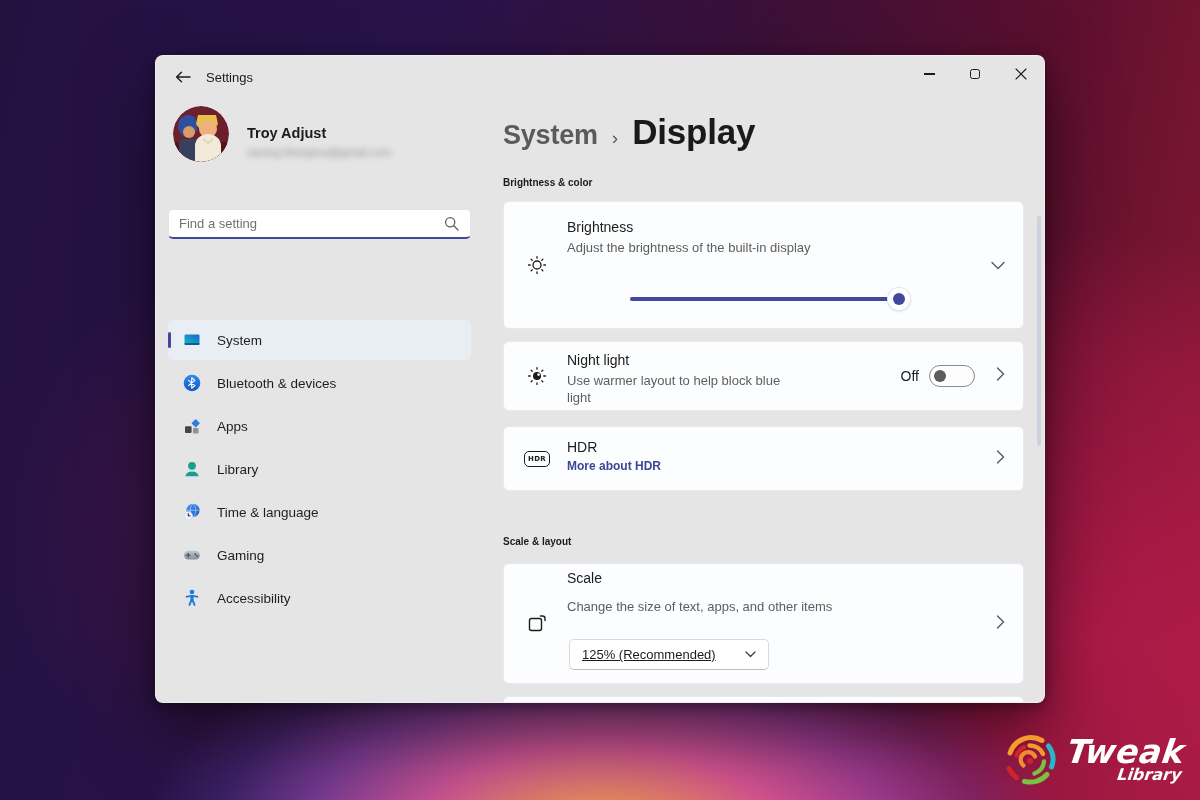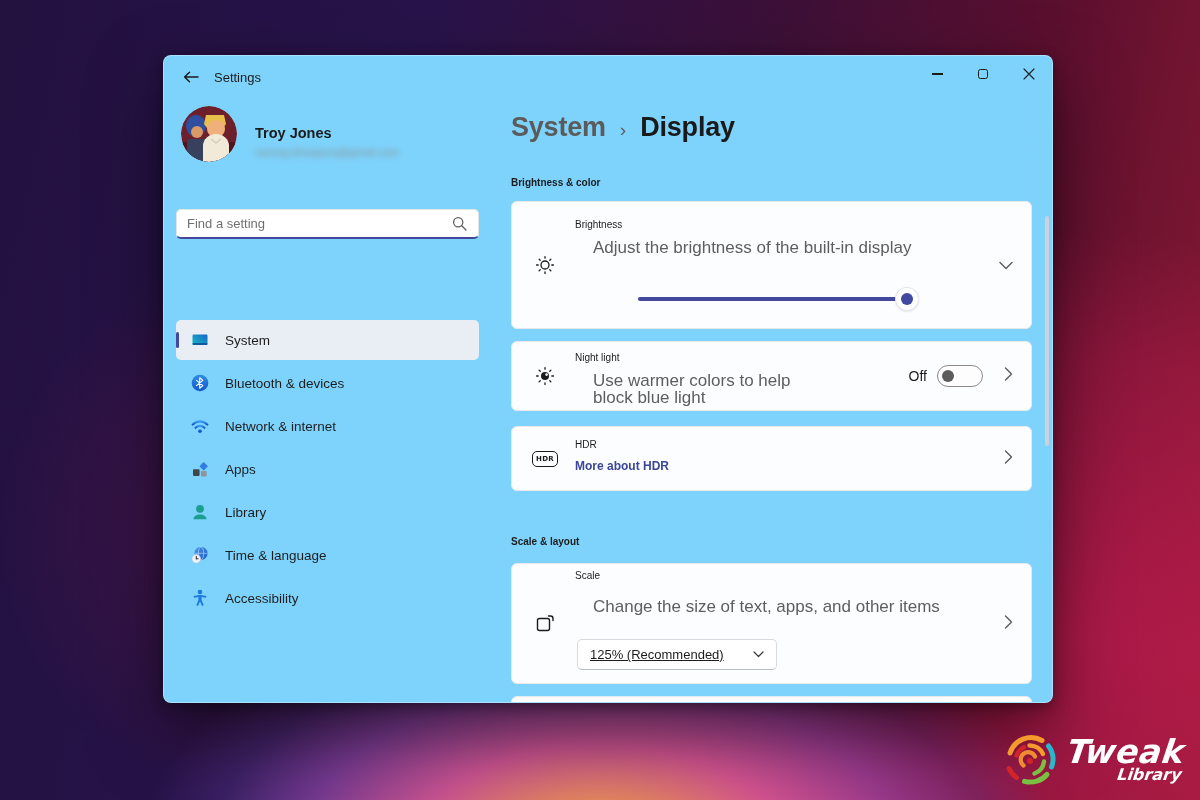--- a/index.html
+++ b/index.html
@@ -7,24 +7,23 @@
   body {
     font-family: "Liberation Sans", "DejaVu Sans", sans-serif;
     background:
       radial-gradient(620px 340px at 50% 106%, rgba(255,221,170,.95) 0%, rgba(250,152,96,.88) 13%, rgba(240,100,166,.78) 30%, rgba(172,88,202,.55) 48%, rgba(98,62,162,.32) 62%, rgba(98,62,162,0) 74%),
       radial-gradient(760px 640px at 90% 80%, rgba(233,30,99,.48) 0%, rgba(233,30,99,.22) 44%, rgba(233,30,99,0) 64%),
       radial-gradient(520px 430px at 30% 66%, rgba(130,25,66,.45) 0%, rgba(130,25,66,0) 70%),
       linear-gradient(102deg, #231140 0%, #28134a 32%, #3c1038 57%, #5c0f2e 78%, #8c1a33 100%);
   }
   .window {
     position:absolute; left:155px; top:55px; width:890px; height:648px;
-    background:#7dd3fc; border-radius:8px; overflow:hidden;
+    background:#e5e5e5; border-radius:8px; overflow:hidden;
     box-shadow:0 30px 70px rgba(0,0,0,.5), 0 4px 14px rgba(0,0,0,.35);
     border:1px solid rgba(255,255,255,.35);
-    margin-left:8px;
   }
   
   .titlebar { position:absolute; top:0; left:0; right:0; height:42px; }
   .back-btn { position:absolute; left:12px; top:7px; width:30px; height:28px; display:flex; align-items:center; justify-content:center; border-radius:4px; cursor:pointer; }
   .win-title { position:absolute; left:50px; top:14px; font-size:13px; color:#1c1c1c; }
   .win-controls { position:absolute; right:0; top:0; display:flex; }
   .win-btn { width:46px; height:36px; display:flex; align-items:center; justify-content:center; cursor:pointer; }
   .min-glyph { width:11px; height:1.4px; background:#1b1b1b; }
   .max-glyph { width:10px; height:10px; border:1.2px solid #1b1b1b; border-radius:2.5px; }
   
@@ -39,26 +38,26 @@
   .nav-item { position:relative; height:40px; margin-bottom:3px; display:flex; align-items:center; padding-left:14px; gap:15px; border-radius:5px; cursor:pointer; }
   .nav-item.selected { background:#e9edf4; }
   .nav-item.selected::before { content:""; position:absolute; left:0; top:12px; width:3px; height:16px; border-radius:2px; background:#41489e; }
   .nav-label { font-size:13.5px; color:#1e1e1e; }
   .nav-icon { width:20px; height:20px; flex:0 0 20px; }
   
   .content { position:absolute; left:347px; top:0; width:521px; }
   .breadcrumb { position:absolute; top:56px; left:0; display:flex; align-items:baseline; gap:14px; }
   .bc-parent { font-size:27px; font-weight:600; color:#5b5b5b; letter-spacing:-.2px; }
   .bc-sep { font-size:19px; color:#5b5b5b; }
-  .bc-current { font-size:27px; font-weight:600; color:#1a1a1a; letter-spacing:-.2px;text-align:center; }
+  .bc-current { font-size:35px; font-weight:600; color:#1a1a1a; letter-spacing:-.2px;text-align:center; }
   .section-h { position:absolute; left:0; font-size:10px; font-weight:700; color:#1c1c1c; }
   .card { position:absolute; left:0; width:521px; background:#fcfdfe; border:1px solid #e7e9ec; border-radius:6px; }
   .card-icon { position:absolute; left:21px; top:50%; transform:translateY(-50%); width:24px; height:24px; display:flex; align-items:center; justify-content:center; }
-  .card-title { position:absolute; left:63px; font-size:10px; color:#1c1c1c; }
-  .card-sub { position:absolute; left:81px; font-size:17px; color:#5e5e5e; line-height:17px; }
+  .card-title { position:absolute; left:63px; font-size:14px; color:#1c1c1c; }
+  .card-sub { position:absolute; left:63px; font-size:13px; color:#5e5e5e; line-height:17px; }
   .chev-right { position:absolute; right:18px; top:50%; transform:translateY(-50%); cursor:pointer; }
   .chev-down { position:absolute; right:18px; top:50%; transform:translateY(-50%); cursor:pointer; }
   
   .slider { position:absolute; left:126px; top:86px; width:280px; height:22px; cursor:pointer; }
   .slider-track { position:absolute; left:0; right:0; top:9px; height:4px; border-radius:2px; background:#d8dadf; }
   .slider-fill { position:absolute; left:0; top:9px; height:4px; border-radius:2px; background:#41489e; }
   .slider-handle { position:absolute; top:0; width:22px; height:22px; border-radius:50%; background:#fff; box-shadow:0 0 0 1px #e3e5e9, 0 1px 3px rgba(0,0,0,.18); }
   .slider-handle::after { content:""; position:absolute; left:5px; top:5px; width:12px; height:12px; border-radius:50%; background:#41489e; }
   
   .toggle-label { position:absolute; right:104px; top:50%; transform:translateY(-50%); font-size:14px; color:#1c1c1c; }
@@ -119,21 +118,21 @@
           <ellipse cx="15" cy="20" rx="10" ry="11" fill="#2f4f9e"></ellipse>
           <circle cx="16" cy="26" r="6" fill="#d99a66"></circle>
           <rect x="6" y="33" width="20" height="23" rx="3" fill="#37405c"></rect>
           <path d="M25 9 h18 l2 9 -3 4 h-16 l-3 -4 Z" fill="#e6c04b"></path>
           <circle cx="35" cy="23" r="9" fill="#efb07c"></circle>
           <path d="M22 56 v-16 a13 12 0 0 1 26 0 v16 Z" fill="#f2ead8"></path>
           <path d="M30 33 l5 4 5 -4" fill="none" stroke="#d8cdb6" stroke-width="1.5"></path>
         </g>
       </svg>
     </div>
-    <div class="profile-name">Troy Jones</div>
+    <div class="profile-name">Troy Adjust</div>
     <div class="profile-email">sarang.bhargava@gmail.com</div>
 
     <div class="searchbox">
       <input type="text" placeholder="Find a setting" style="">
       <svg width="17" height="17" viewBox="0 0 17 17">
         <circle cx="7.2" cy="7.2" r="4.6" fill="none" stroke="#5f5f5f" stroke-width="1.3"></circle>
         <path d="M10.8 10.8 L15 15" stroke="#5f5f5f" stroke-width="1.3" stroke-linecap="round"></path>
       </svg>
     </div>
 
@@ -156,34 +155,20 @@
           <defs>
               <linearGradient id="gbt" x1="0" y1="0" x2="0" y2="1">
                 <stop offset="0" stop-color="#2e8de8"></stop>
                 <stop offset="1" stop-color="#1257c8"></stop>
               </linearGradient>
             </defs>
           <circle cx="10" cy="10" r="8.3" fill="url(#gbt)"></circle>
           <path d="M9.7 4.8 v10.4 M9.7 4.8 l3.2 2.6 -6.4 5.2 M9.7 15.2 l3.2 -2.6 -6.4 -5.2" fill="none" stroke="#fff" stroke-width="1.1" stroke-linecap="round" stroke-linejoin="round"></path>
         </svg>
         <span class="nav-label">Bluetooth &amp; devices</span>
-      </div>
-      <div class="nav-item">
-        <svg class="nav-icon" viewBox="0 0 20 20">
-          <defs>
-              <linearGradient id="gwf" x1="0" y1="0" x2="0" y2="1">
-                <stop offset="0" stop-color="#3c9cf0"></stop>
-                <stop offset="1" stop-color="#1257c8"></stop>
-              </linearGradient>
-            </defs>
-          <path d="M2.6 8.6 a10.2 10.2 0 0 1 14.8 0" fill="none" stroke="url(#gwf)" stroke-width="2.1" stroke-linecap="round"></path>
-          <path d="M5.5 11.8 a6 6 0 0 1 9 0" fill="none" stroke="url(#gwf)" stroke-width="2.1" stroke-linecap="round"></path>
-          <circle cx="10" cy="15.3" r="1.8" fill="#1257c8"></circle>
-        </svg>
-        <span class="nav-label">Network &amp; internet</span>
       </div>
       <div class="nav-item">
         <svg class="nav-icon" viewBox="0 0 20 20">
           <rect x="3" y="10.3" width="6.6" height="6.6" rx=".8" fill="#43454d"></rect>
           <rect x="11" y="12" width="5.6" height="5.6" rx=".8" fill="#8f939b"></rect>
           <rect x="10.6" y="4.2" width="6.2" height="6.2" rx=".8" transform="rotate(45 13.7 7.3)" fill="#2f7de0"></rect>
         </svg>
         <span class="nav-label">Apps</span>
       </div>
       <div class="nav-item">
@@ -204,20 +189,35 @@
           <circle cx="11" cy="8.3" r="6.6" fill="url(#ggl)"></circle>
           <ellipse cx="11" cy="8.3" rx="2.7" ry="6.4" fill="none" stroke="rgba(255,255,255,.55)" stroke-width=".8"></ellipse>
           <path d="M4.6 8.3 h12.8" stroke="rgba(255,255,255,.55)" stroke-width=".8"></path>
           <circle cx="6.3" cy="13.8" r="4.3" fill="#eef2f8" stroke="#c3ccd8" stroke-width=".6"></circle>
           <path d="M6.3 13.8 v-2.4 M6.3 13.8 h1.8" stroke="#2a2f36" stroke-width="1" stroke-linecap="round"></path>
         </svg>
         <span class="nav-label">Time &amp; language</span>
       </div>
       <div class="nav-item">
         <svg class="nav-icon" viewBox="0 0 20 20">
+          <defs>
+              <linearGradient id="ggp" x1="0" y1="0" x2="0" y2="1">
+                <stop offset="0" stop-color="#c2c8d0"></stop>
+                <stop offset="1" stop-color="#878d95"></stop>
+              </linearGradient>
+            </defs>
+          <rect x="2" y="5.8" width="16" height="8.8" rx="4.4" fill="url(#ggp)"></rect>
+          <path d="M6.2 8.4 v3.6 M4.4 10.2 h3.6" stroke="#4a4e55" stroke-width="1.2" stroke-linecap="round"></path>
+          <circle cx="13.3" cy="9.2" r="1" fill="#4a4e55"></circle>
+          <circle cx="15.2" cy="11" r="1" fill="#4a4e55"></circle>
+        </svg>
+        <span class="nav-label">Gaming</span>
+      </div>
+      <div class="nav-item">
+        <svg class="nav-icon" viewBox="0 0 20 20">
           <circle cx="10" cy="4" r="2.3" fill="#1f7ae0"></circle>
           <path d="M3.6 8 L9 7.1 H11 L16.4 8 L16 9.8 L11.6 9 V11.9 L13.7 17.2 L12 18 L10 13.5 L8 18 L6.3 17.2 L8.4 11.9 V9 L4 9.8 Z" fill="#1f7ae0"></path>
         </svg>
         <span class="nav-label">Accessibility</span>
       </div>
 
     </div>
   </div>
 
   <div class="content">
@@ -256,21 +256,21 @@
       <div class="card-icon">
         <svg width="22" height="22" viewBox="0 0 22 22">
           <circle cx="11" cy="11" r="4" fill="#1b1b1b"></circle>
           <circle cx="12.6" cy="9.6" r="1.3" fill="#fcfdfe"></circle>
           <g stroke="#1b1b1b" stroke-width="1.3" stroke-linecap="round">
             <path d="M11 2.6 v1.6 M11 17.8 v1.6 M2.6 11 h1.6 M17.8 11 h1.6 M5.1 5.1 l1.1 1.1 M15.8 15.8 l1.1 1.1 M16.9 5.1 l-1.1 1.1 M6.2 15.8 l-1.1 1.1"></path>
           </g>
         </svg>
       </div>
       <div class="card-title" style="top:10px">Night light</div>
-      <div class="card-sub" style="top:30px; max-width:240px;">Use warmer colors to help block blue light</div>
+      <div class="card-sub" style="top:30px; max-width:240px;">Use warmer layout to help block blue light</div>
       <div class="toggle-label">Off</div>
       <div class="toggle">
           <span class="knob"></span>
         </div>
       <div class="chev-right">
         <svg width="9" height="14" viewBox="0 0 9 14">
           <path d="M1.5 1 L7.5 7 L1.5 13" fill="none" stroke="#5a5a5a" stroke-width="1.4" stroke-linecap="round" stroke-linejoin="round"></path>
         </svg>
       </div>
     </div>

